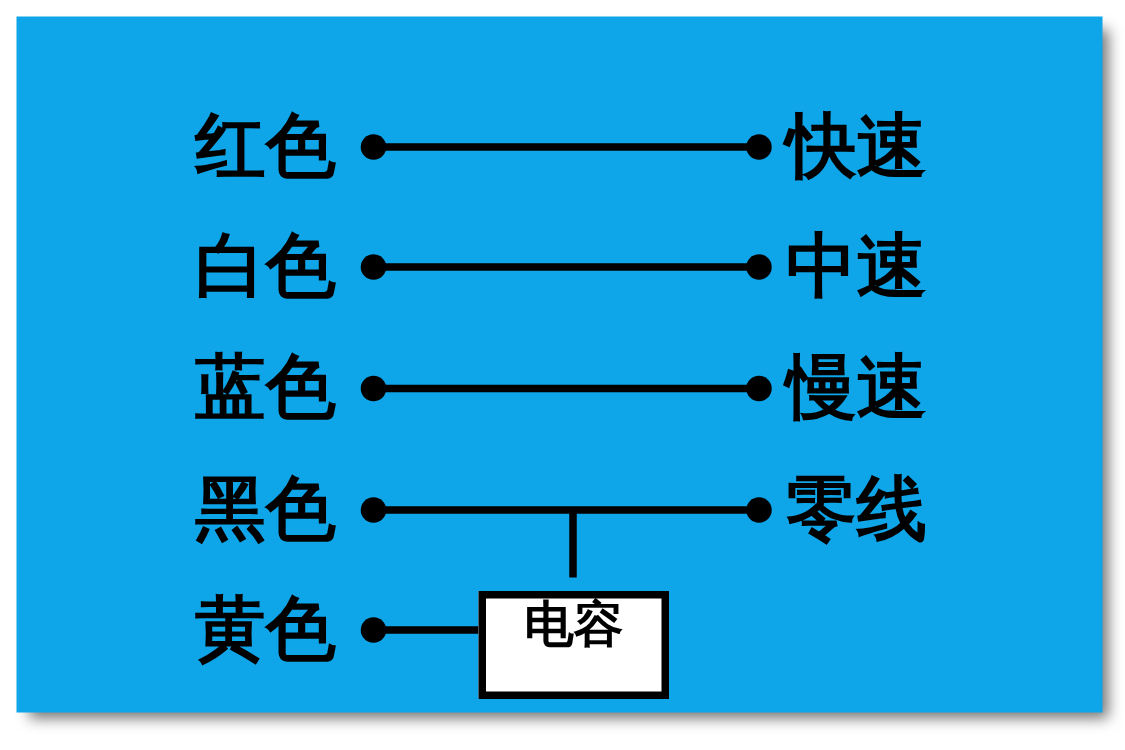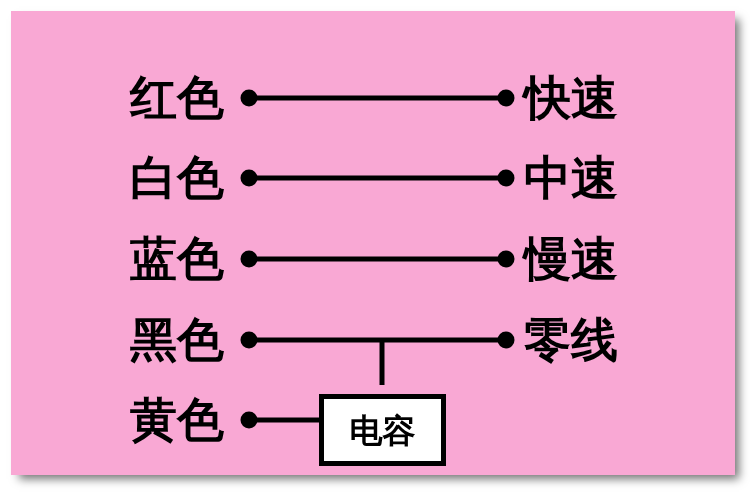--- a/index.html
+++ b/index.html
@@ -14,21 +14,21 @@
     font-family: "DejaVu Sans", "Liberation Sans", sans-serif;
   }
 
   
   #card {
     position: absolute;
     left: 11px;
     top: 11px;
     width: 724px;
     height: 464px;
-    background: #f9a8d4;
+    background: #0ea5e9;
     box-shadow: 6px 6px 9px -2px rgba(0,0,0,0.55);
     overflow: hidden;
     text-decoration: underline;
   }
 
   
   #diagram {
     position: absolute;
     left: 0;
     top: 0;
@@ -106,21 +106,21 @@
   #cap-box {
     position: absolute;
     left: 308px;
     top: 383px;
     width: 127px;
     height: 72px;
     border: 5px solid #000000;
     background: #ffffff;
     box-sizing: border-box;
     display: flex;
-    align-items: center;
+    align-items: flex-start;
     justify-content: center;
   }
   #cap-label {
     font-family: "DejaVu Sans", "Liberation Sans", sans-serif;
     font-weight: bold;
     font-size: 33px;
     line-height: 33px;
     color: #000000;
     white-space: nowrap;
   }

